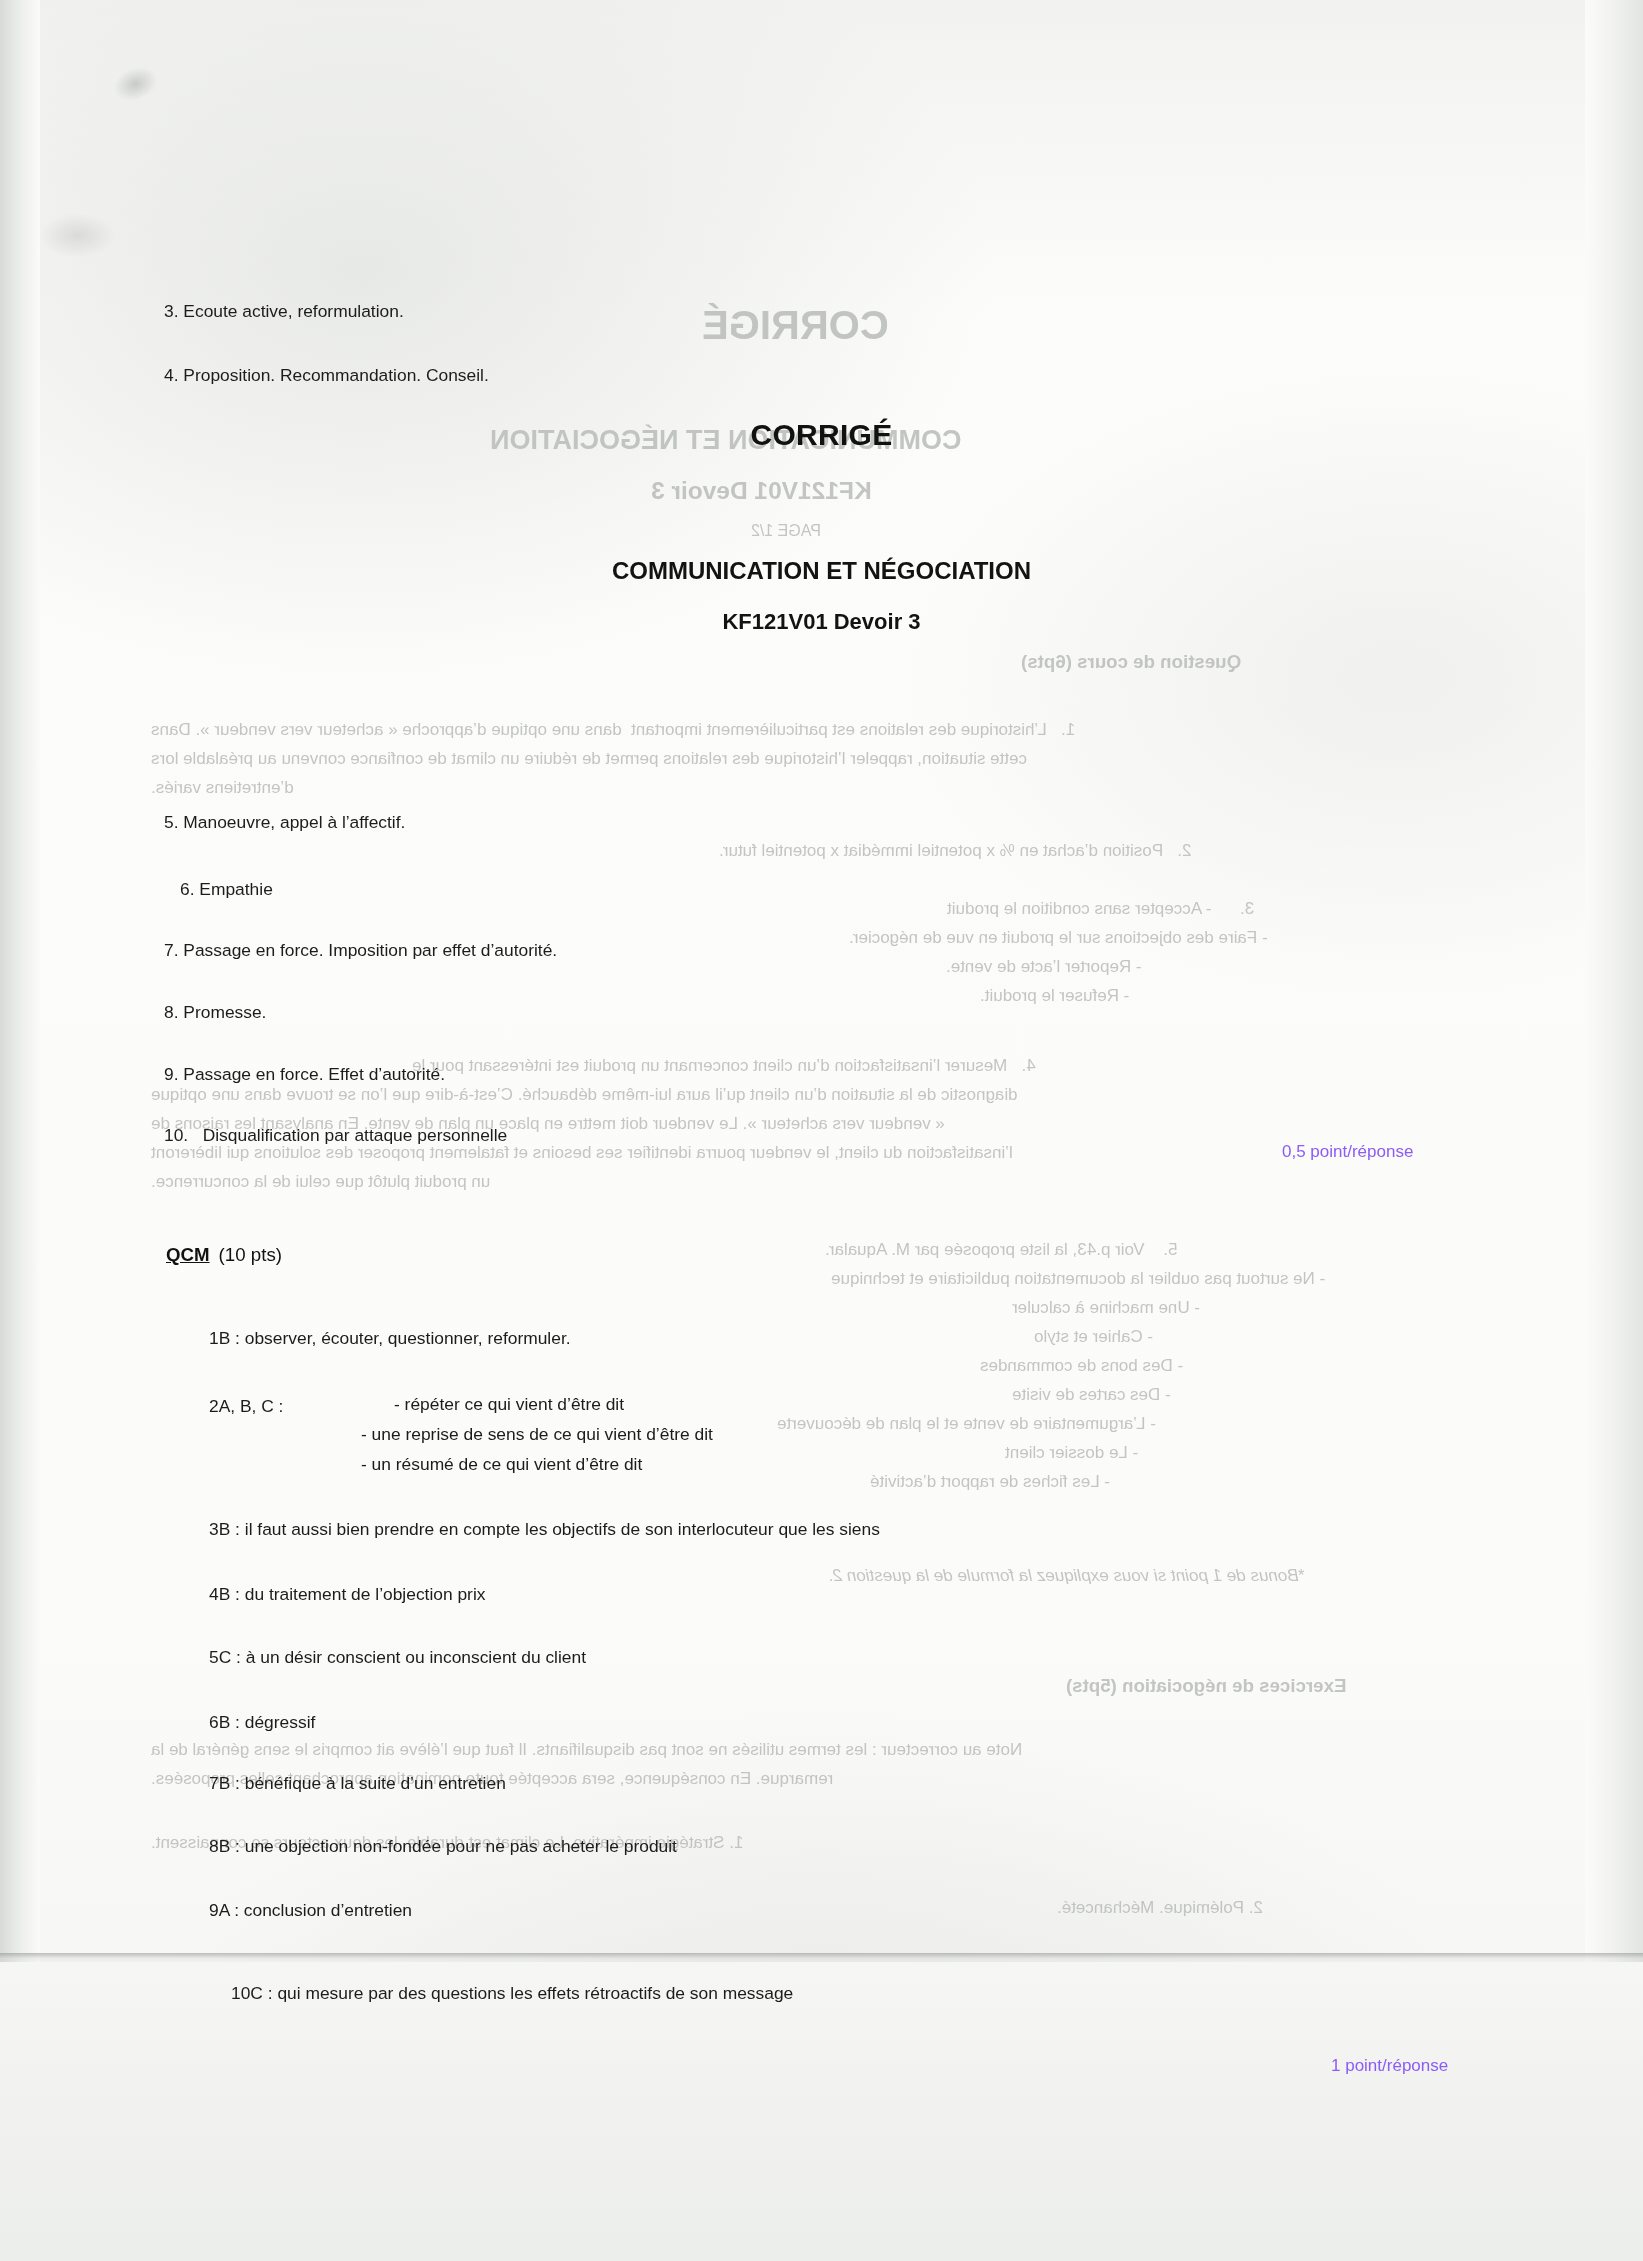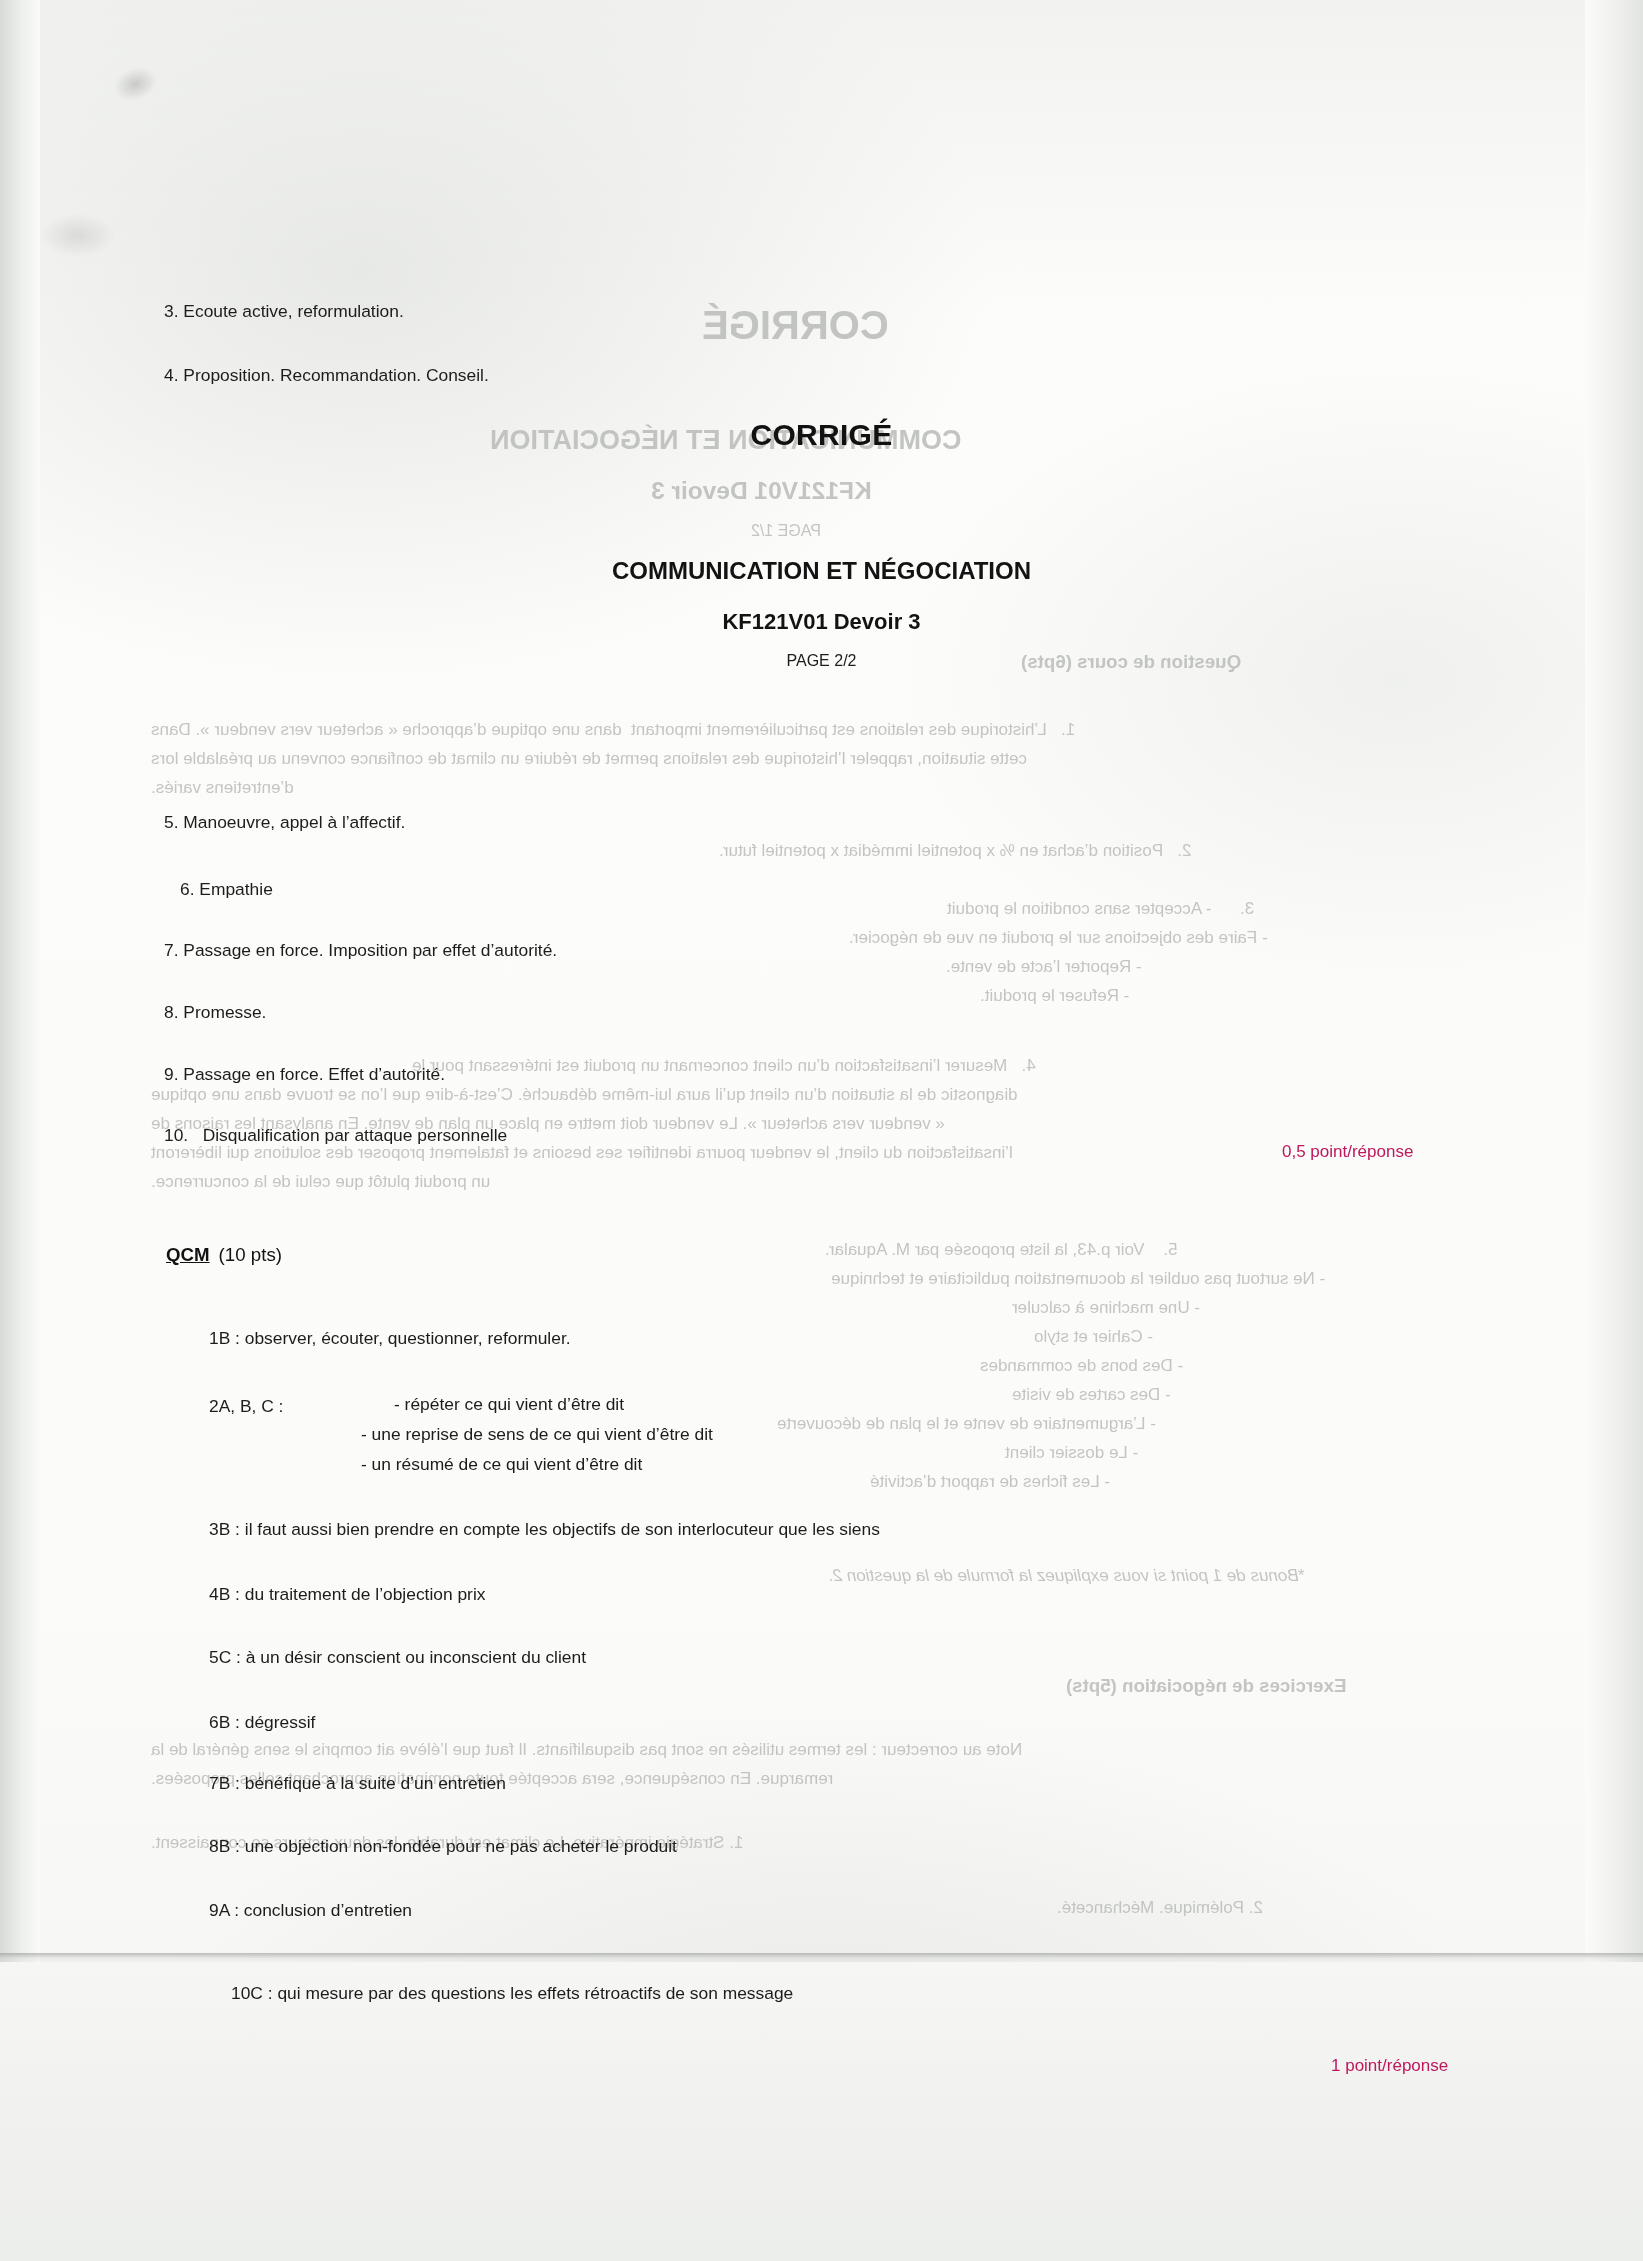--- a/index.html
+++ b/index.html
@@ -134,21 +134,21 @@
     font-size: 18.7px;
     color: #121212;
   }
   .qcm-head b {
     font-weight: bold;
     text-decoration: underline;
   }
   .pts-note {
     position: absolute;
     font-size: 17px;
-    color: #be185d;
+    color: #8b5cf6;
     white-space: pre;
   }
 </style>
 </head>
 <body>
 
 <div class="page">
   <div class="scan-shade"></div>
   <div class="left-edge"></div>
   <div class="right-edge"></div>
@@ -195,21 +195,20 @@
   <div class="ghost" style="left:1057px; top:1898px; font-size:17px;">2. Polémique. Méchanceté.</div>
 
   <div class="content">
 
     <div class="line" style="left:164px; top:300px;">3. Ecoute active, reformulation.</div>
     <div class="line" style="left:164px; top:364px;">4. Proposition. Recommandation. Conseil.</div>
 
     <div class="title-main" style="top:418px;">CORRIGÉ</div>
     <div class="title-sub1" style="top:557px;">COMMUNICATION ET NÉGOCIATION</div>
     <div class="title-sub2" style="top:609px;">KF121V01 Devoir 3</div>
-    <div class="title-page" style="top:652px;">PAGE 2/2</div>
 
     <div class="line" style="left:164px; top:811px;">5. Manoeuvre, appel à l’affectif.</div>
     <div class="line" style="left:164px; top:878px;margin-left:16px;">6. Empathie</div>
     <div class="line" style="left:164px; top:939px;text-align:center;">7. Passage en force. Imposition par effet d’autorité.</div>
     <div class="line" style="left:164px; top:1001px;">8. Promesse.</div>
     <div class="line" style="left:164px; top:1063px;">9. Passage en force. Effet d’autorité.</div>
     <div class="line" style="left:164px; top:1124px;">10.   Disqualification par attaque personnelle</div>
 
     <div class="pts-note" style="left:1282px; top:1142px;">0,5 point/réponse</div>
 

